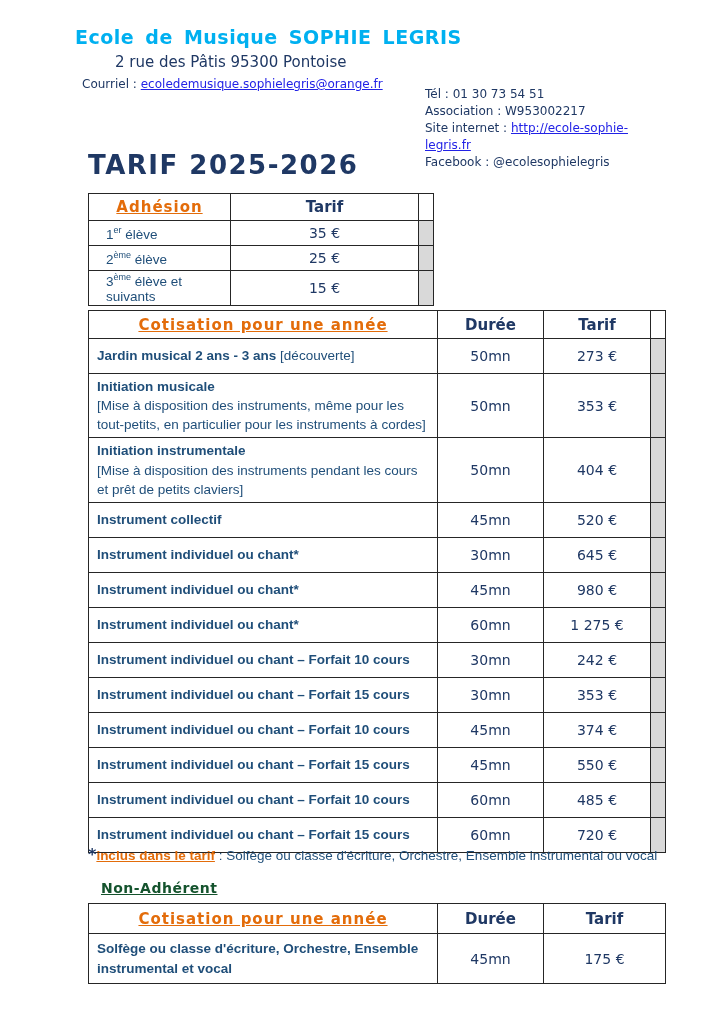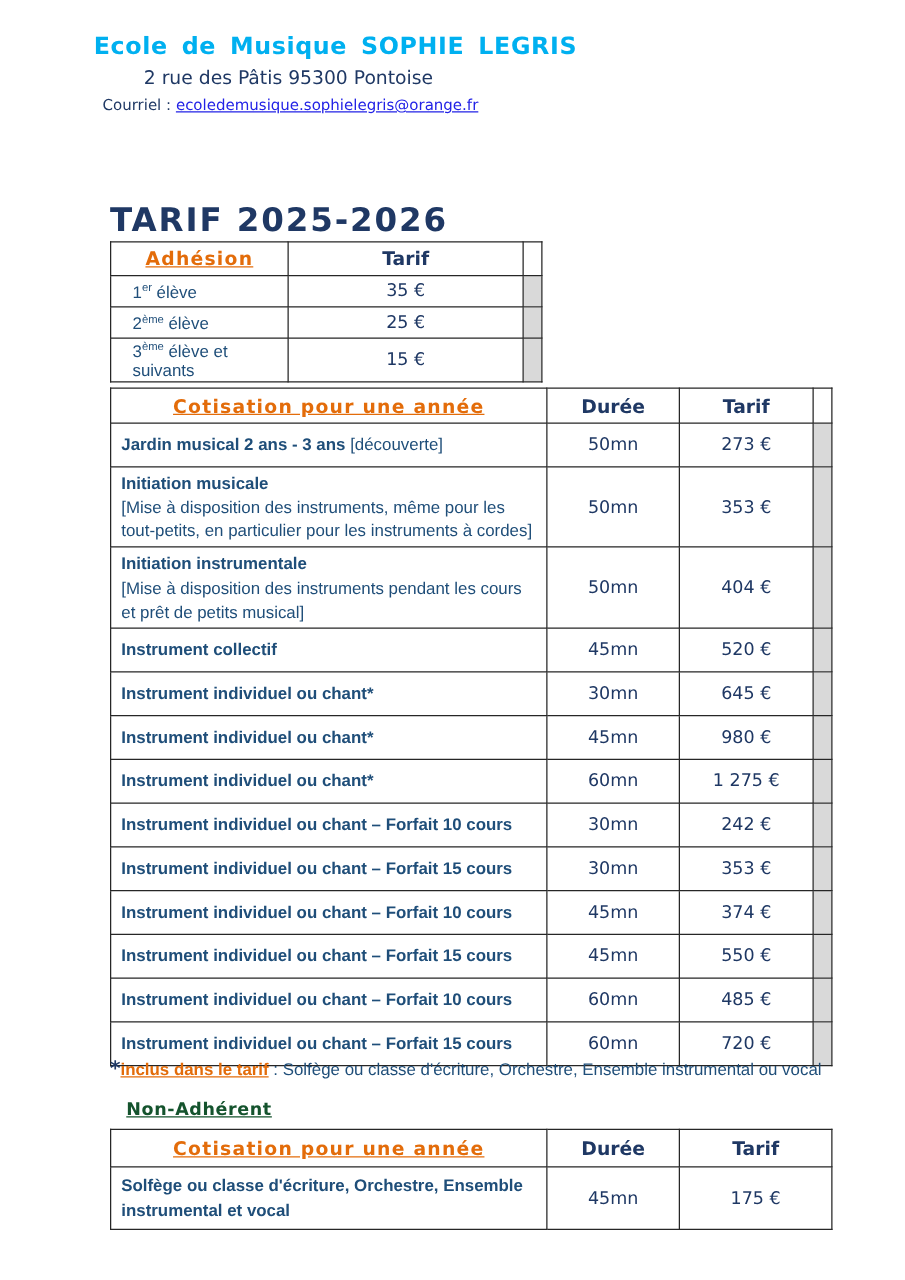--- a/index.html
+++ b/index.html
@@ -8,21 +8,21 @@
     font-family:"DejaVu Sans",sans-serif;color:#1F3864;overflow:hidden;
   }
   
   .school-block{position:absolute;top:26px;left:75px;}
   .school-name{font-size:19px;font-weight:bold;color:#00B0F0;letter-spacing:.5px;word-spacing:4px;}
   .school-address{font-size:15px;color:#1F3864;margin:5px 0 0 40px;}
   .school-email{font-size:12px;color:#1F3864;margin:6px 0 0 7px;}
   a.doc-link{color:#2222E6;text-decoration:underline;cursor:pointer;}
   .contact-block{position:absolute;top:86px;left:425px;font-size:12px;line-height:17px;color:#1F3864;}
   
-  .page-title{position:absolute;top:150px;left:88px;font-size:26px;font-weight:bold;letter-spacing:1.5px;color:#1F3864;margin-top:12px;}
+  .page-title{position:absolute;top:150px;left:88px;font-size:26px;font-weight:bold;letter-spacing:1.5px;color:#1F3864;}
   
   table{border-collapse:collapse;table-layout:fixed;}
   td,th{border:1.5px solid #262626;vertical-align:middle;overflow:hidden;}
   th{font-weight:bold;}
   .hdr-orange{font-size:15px;font-weight:bold;color:#E36C0A;text-decoration:underline;letter-spacing:1px;text-align:center;}
   .hdr-navy{font-size:15px;font-weight:bold;color:#1F3864;text-align:center;}
   .val{font-size:14px;font-weight:normal;color:#1F3864;text-align:center;font-family:"DejaVu Sans",sans-serif;}
   .shade{background:#D9D9D9;}
   .no-shade{background:#ffffff;}
   
@@ -53,20 +53,26 @@
 <body>
 
 <div class="page">
 
   <div class="school-block">
     <div class="school-name">Ecole de Musique SOPHIE LEGRIS</div>
     <div class="school-address">2 rue des Pâtis 95300 Pontoise</div>
     <div class="school-email"><span>Courriel : </span><a class="doc-link">ecoledemusique.sophielegris@orange.fr</a></div>
   </div>
 
+  <div class="contact-block">
+    <div>Tél : 01 30 73 54 51</div>
+    <div>Association : W953002217</div>
+    <div><span>Site internet : </span><a class="doc-link">http://ecole-sophie-legris.fr</a></div>
+    <div>Facebook : @ecolesophielegris</div>
+  </div>
 
   <div class="page-title">TARIF 2025-2026</div>
 
   <table class="adh-table">
     <colgroup>
         <col style="width:142px">
         <col style="width:188px">
         <col style="width:15px">
       </colgroup>
     <thead>
@@ -121,21 +127,21 @@
     </tr>
 
     <tr>
       <td class="desc"><span>Initiation musicale</span><span class="note block">[Mise à disposition des instruments, même pour les tout-petits, en particulier pour les instruments à cordes]</span></td>
       <td class="val">50mn</td>
       <td class="val">353 €</td>
       <td class="shade"></td>
     </tr>
 
     <tr>
-      <td class="desc"><span>Initiation instrumentale</span><span class="note block">[Mise à disposition des instruments pendant les cours et prêt de petits musical]</span></td>
+      <td class="desc"><span>Initiation instrumentale</span><span class="note block">[Mise à disposition des instruments pendant les cours et prêt de petits claviers]</span></td>
       <td class="val">50mn</td>
       <td class="val">404 €</td>
       <td class="shade"></td>
     </tr>
 
     <tr>
       <td class="desc"><span>Instrument collectif</span></td>
       <td class="val">45mn</td>
       <td class="val">520 €</td>
       <td class="shade"></td>

